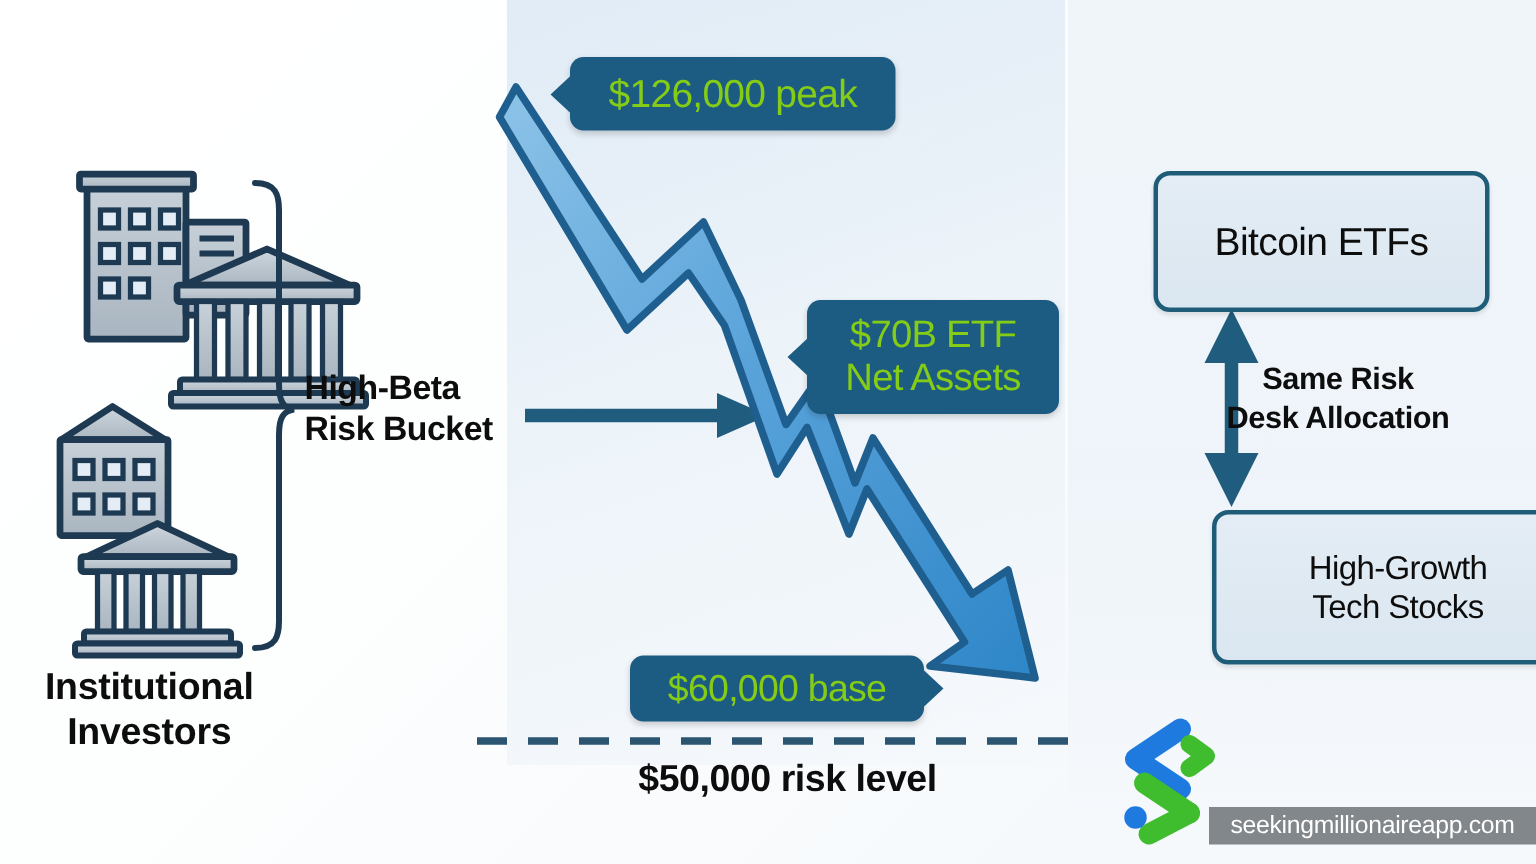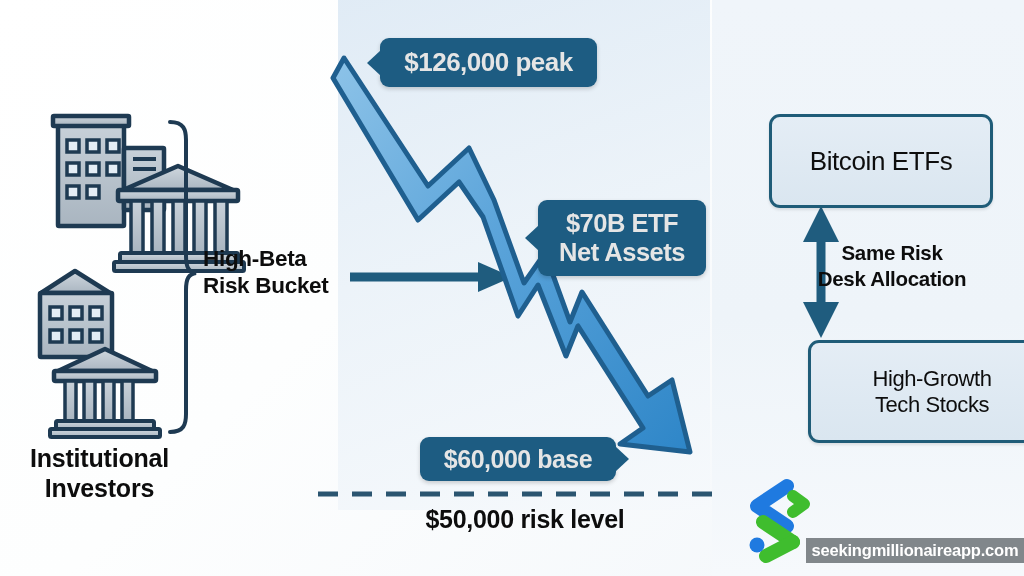--- a/index.html
+++ b/index.html
@@ -95,22 +95,22 @@
     font-weight: normal;
     letter-spacing: -0.3px;
     line-height: 1.22;
     color: #111111;
   }
 
   
   .callout {
     position: absolute;
     background: #1d5c82;
-    color: #e5e5e5;
-    font-weight: bold;
+    color: #84cc16;
+    font-weight: normal;
     border-radius: 9px;
     box-shadow: 0 2px 4px rgba(0,0,0,0.18);
     display: flex;
     align-items: center;
     justify-content: center;
     text-align: center;
     line-height: 1.12;
     white-space: pre-line;
     z-index: 6;
   }
@@ -195,21 +195,21 @@
   
   #watermark {
     position: absolute;
     left: 806px;
     top: 538px;
     width: 218px;
     height: 25px;
     background: rgba(110,116,120,0.86);
     color: #ffffff;
     font-size: 16.5px;
-    font-weight: bold;
+    font-weight: normal;
     letter-spacing: -0.2px;
     display: flex;
     align-items: center;
     justify-content: center;
     z-index: 9;
   }
 </style>
 </head>
 <body>
 

